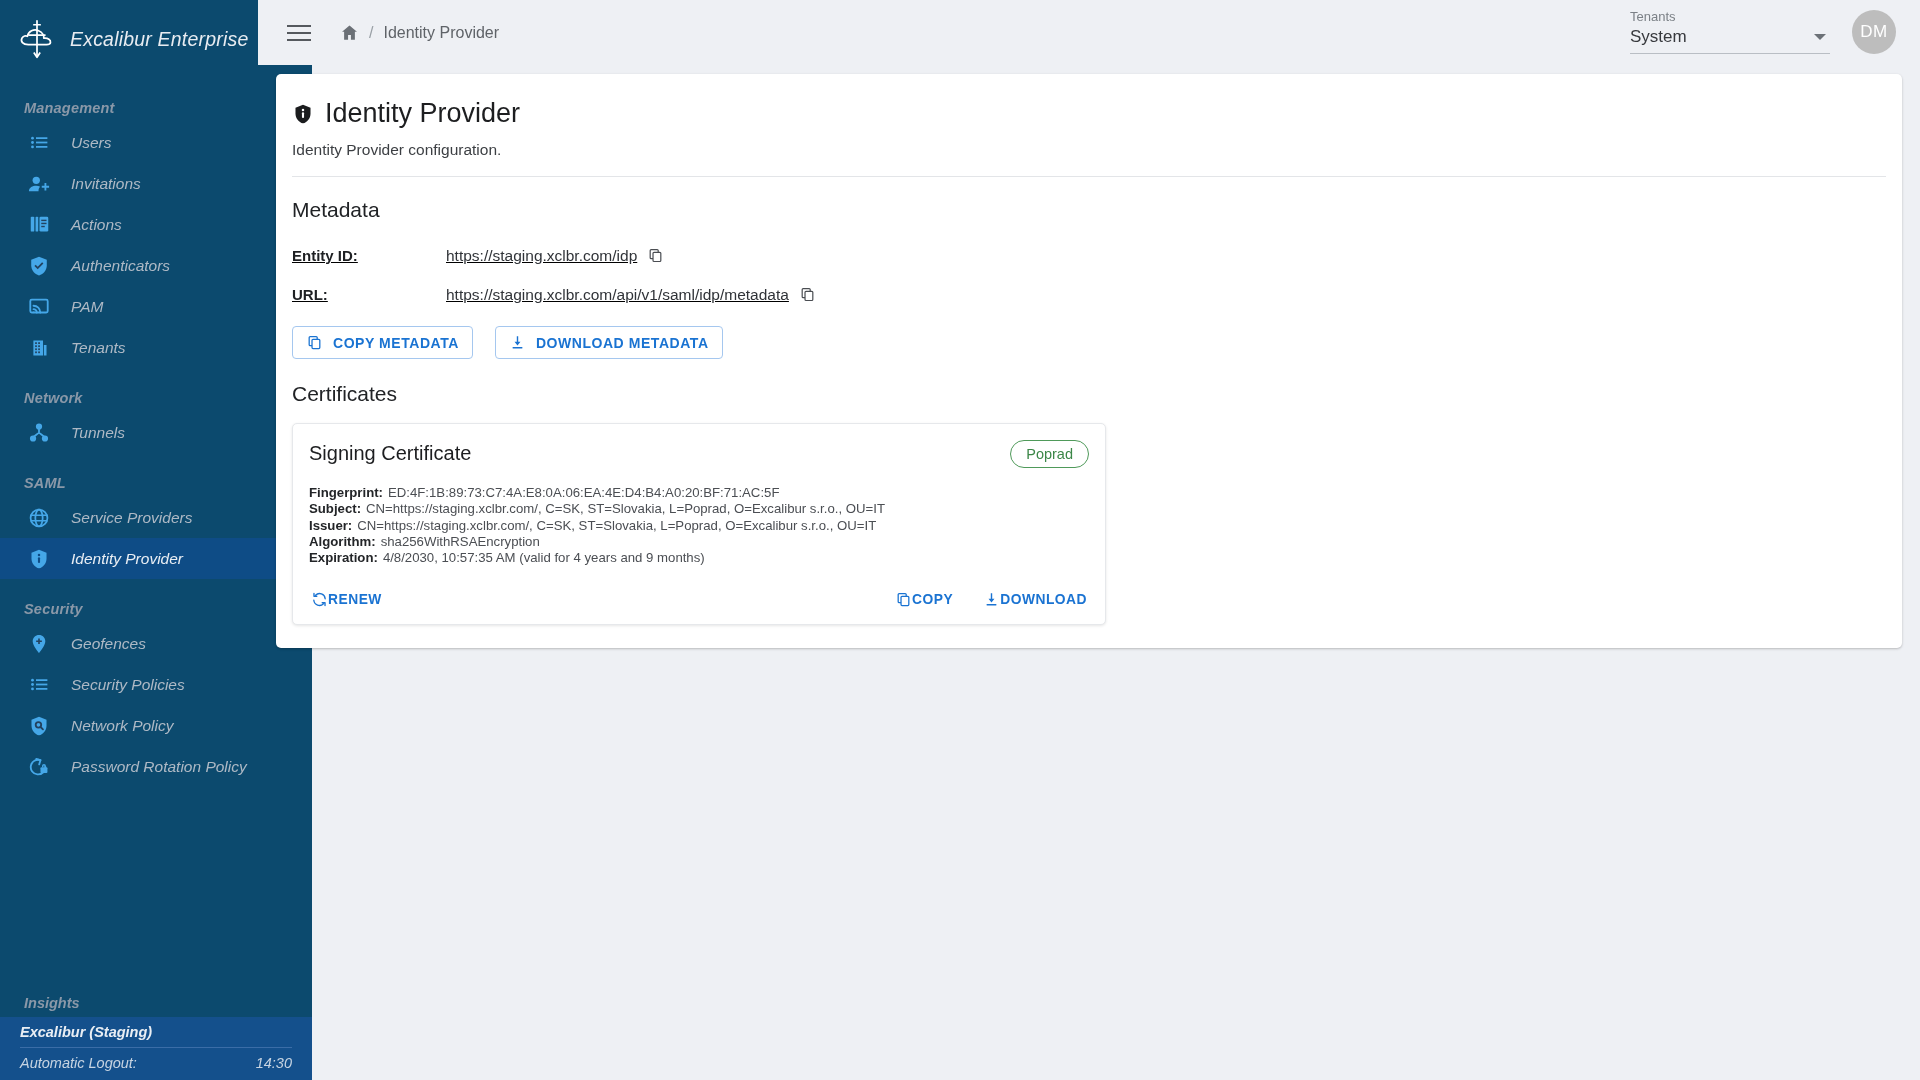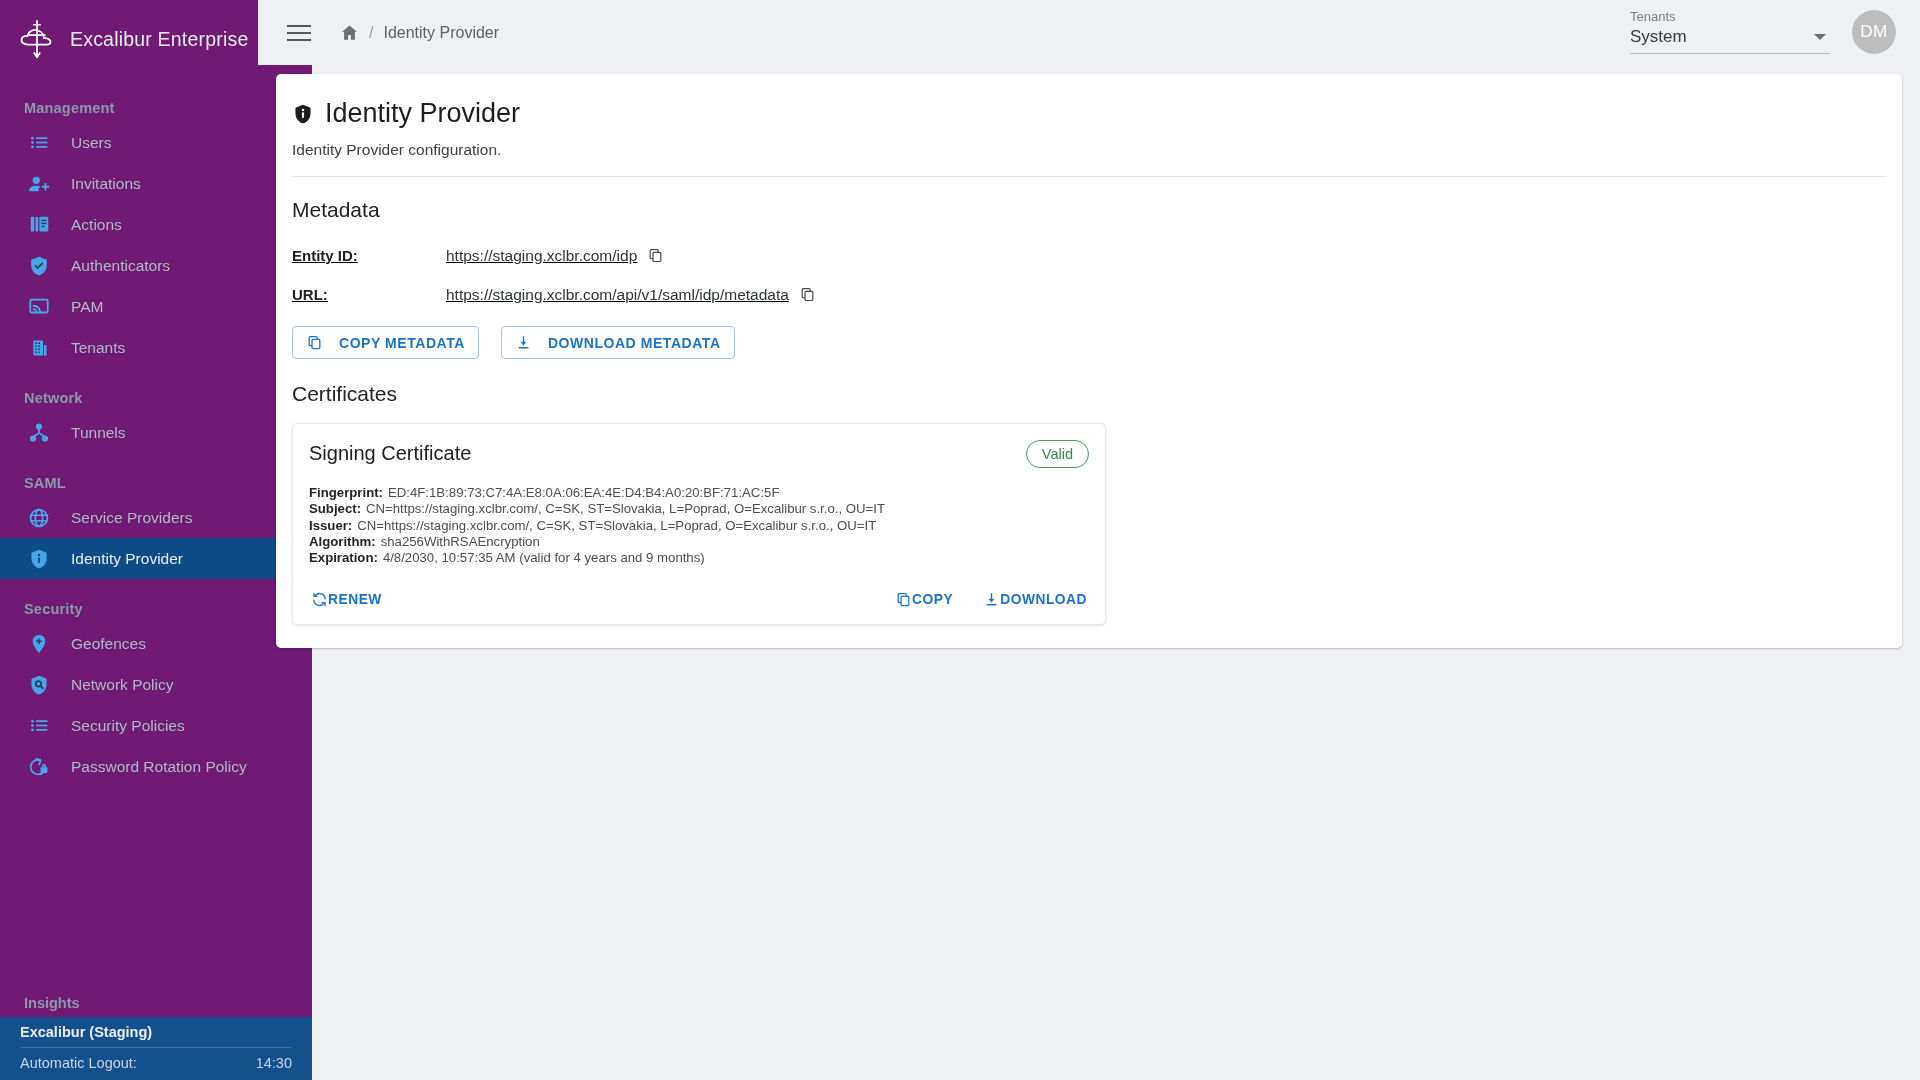--- a/index.html
+++ b/index.html
@@ -7,23 +7,23 @@
     width: 1920px; height: 1080px;
     font-family: "Liberation Sans", sans-serif;
     background: #eef0f4;
     overflow: hidden;
   }
 
   
   #sidebar {
     position: absolute; left: 0; top: 0;
     width: 312px; height: 1080px;
-    background: #701a75;
+    background: #0c4a6e;
     color: #c5cdd6;
-    display: flex; flex-direction: column;
+    display: flex; flex-direction: column; font-style: italic;
   }
   #sidebar-scroll {
     flex: 1 1 auto;
     overflow: hidden;
     padding-bottom: 4px;
   }
   .brand {
     display: flex; align-items: center;
     height: 78px;
     padding-left: 18px;
@@ -181,21 +181,21 @@
     width: 154px; flex: 0 0 154px;
   }
   .kv-val {
     font-size: 15.5px; color: #303338;
     display: flex; align-items: center; gap: 10px;
   }
   .copy-ico { color: #4a4d52; display: flex; cursor: pointer; }
 
   .btn-row { display: flex; gap: 22px; padding: 12px 0 0 16px; }
   .btn-outline {
-    display: inline-flex; align-items: center; gap: 16px;
+    display: inline-flex; align-items: center; gap: 10px;
     height: 33px; padding: 0 13px;
     border: 1px solid #a5c7ef; border-radius: 4px;
     background: #fff; color: #1a73d2;
     font-size: 14px; font-weight: 700; letter-spacing: .55px;
     cursor: pointer;
     font-family: "Liberation Sans", sans-serif;
   }
   .btn-outline svg { display: block; }
 
   
@@ -401,43 +401,43 @@
           <svg width="22" height="22" viewBox="0 0 24 24" fill="currentColor">
               <path d="M12 2.2c-3.8 0-6.9 3-6.9 6.8 0 4.9 6.9 12.8 6.9 12.8s6.9-7.9 6.9-12.8c0-3.8-3.1-6.8-6.9-6.8z"></path>
               <path d="M11.1 5.9h1.8v2.2h2.2v1.8h-2.2v2.2h-1.8v-2.2H8.9V8.1h2.2z" fill="#23425f"></path>
             </svg>
         </span>
         <span>Geofences</span>
       </div>
 
       <div class="nav-item">
         <span class="nav-icon">
-          <svg width="22" height="22" viewBox="0 0 24 24" fill="currentColor">
-              <path d="M12 1.8 3.8 5.1v6.3c0 5.1 3.5 9.7 8.2 10.8 4.7-1.1 8.2-5.7 8.2-10.8V5.1z"></path>
-              <g fill="none" stroke="#23425f" stroke-width="2">
-                <circle cx="11.4" cy="10.7" r="3"></circle>
-                <path d="M13.7 13.1 16.3 15.6" stroke-linecap="round"></path>
-              </g>
-            </svg>
-        </span>
-        <span>Network Policy</span>
-      </div>
-
-      <div class="nav-item">
-        <span class="nav-icon">
           <svg width="21" height="21" viewBox="0 0 24 24" fill="currentColor">
               <circle cx="4" cy="7" r="1.6"></circle>
               <circle cx="4" cy="12" r="1.6"></circle>
               <circle cx="4" cy="17" r="1.6"></circle>
               <rect x="8" y="6" width="13" height="2"></rect>
               <rect x="8" y="11" width="13" height="2"></rect>
               <rect x="8" y="16" width="13" height="2"></rect>
             </svg>
         </span>
         <span>Security Policies</span>
+      </div>
+
+      <div class="nav-item">
+        <span class="nav-icon">
+          <svg width="22" height="22" viewBox="0 0 24 24" fill="currentColor">
+              <path d="M12 1.8 3.8 5.1v6.3c0 5.1 3.5 9.7 8.2 10.8 4.7-1.1 8.2-5.7 8.2-10.8V5.1z"></path>
+              <g fill="none" stroke="#23425f" stroke-width="2">
+                <circle cx="11.4" cy="10.7" r="3"></circle>
+                <path d="M13.7 13.1 16.3 15.6" stroke-linecap="round"></path>
+              </g>
+            </svg>
+        </span>
+        <span>Network Policy</span>
       </div>
 
       <div class="nav-item">
         <span class="nav-icon">
           <svg width="22" height="22" viewBox="0 0 24 24" fill="none" stroke="currentColor" stroke-width="2">
               <path d="M13.5 4.5A8 8 0 1 0 19 12" stroke-linecap="round"></path>
               <path d="M9 3.2 13.6 4.6 12.2 9.2" stroke-linecap="round" stroke-linejoin="round"></path>
               <g stroke="none" fill="currentColor">
                 <rect x="13.6" y="12.3" width="7.6" height="6.2" rx="1.1"></rect>
                 <path d="M15.3 12.3v-1.6a2.1 2.1 0 0 1 4.2 0v1.6h-1.7v-1.6a.5.5 0 0 0-.9 0v1.6z"></path>
@@ -555,21 +555,21 @@
       </span>
       <span>DOWNLOAD METADATA</span>
     </button>
   </div>
 
   <div class="section-title" style="padding-top:23px">Certificates</div>
 
   <div id="cert-card">
     <div class="cert-head">
       <span class="cert-title">Signing Certificate</span>
-      <span class="badge">Valid</span>
+      <span class="badge">Poprad</span>
     </div>
 
     <div class="cert-lines">
       <div class="cert-line">
         <b>Fingerprint:</b><span class="sp"></span><span>ED:4F:1B:89:73:C7:4A:E8:0A:06:EA:4E:D4:B4:A0:20:BF:71:AC:5F</span>
       </div>
       <div class="cert-line">
         <b>Subject:</b><span class="sp"></span><span>CN=https://staging.xclbr.com/, C=SK, ST=Slovakia, L=Poprad, O=Excalibur s.r.o., OU=IT</span>
       </div>
       <div class="cert-line">

